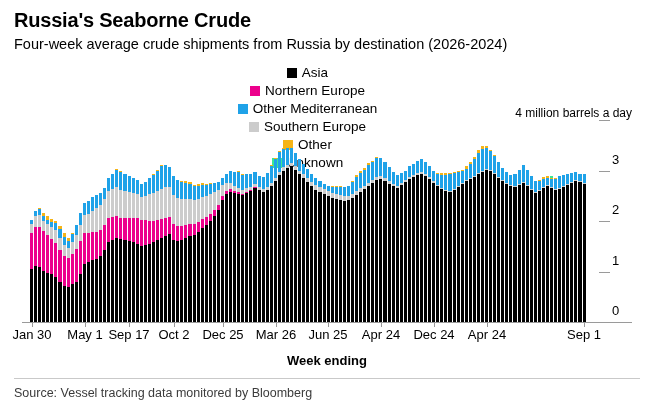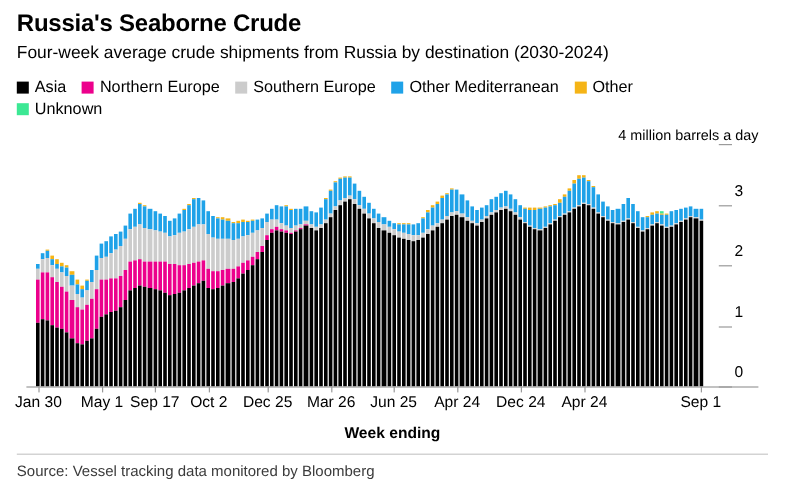--- a/index.html
+++ b/index.html
@@ -51,20 +51,21 @@
   .legend {
     position: absolute;
     left: 14px;
     top: 64px;
     right: 8px;
     display: flex;
     flex-wrap: wrap;
     align-items: center;
     gap: 0px;
     max-width: 600px;
+    flex-direction: column;
   }
   .legend-item {
     display: inline-flex;
     align-items: center;
     margin-right: 13px;
     line-height: 18px;
     white-space: nowrap;
   }
   .legend-swatch {
     width: 10px;
@@ -195,39 +196,39 @@
     color: #3b3b3b;
   }
 </style>
 </head>
 <body>
 
 <div class="page">
 
   <div class="header">
     <div class="chart-title">Russia's Seaborne Crude</div>
-    <div class="chart-subtitle">Four-week average crude shipments from Russia by destination (2030-2024)</div>
+    <div class="chart-subtitle">Four-week average crude shipments from Russia by destination (2026-2024)</div>
   </div>
 
   <div class="legend" id="legend">
       <div class="legend-item">
         <span class="legend-swatch" style="background: rgb(0, 0, 0);"></span>
         <span class="legend-label">Asia</span>
       </div>
       <div class="legend-item">
         <span class="legend-swatch" style="background: rgb(236, 0, 140);"></span>
         <span class="legend-label">Northern Europe</span>
       </div>
       <div class="legend-item">
+        <span class="legend-swatch" style="background: rgb(31, 162, 232);"></span>
+        <span class="legend-label">Other Mediterranean</span>
+      </div>
+      <div class="legend-item">
         <span class="legend-swatch" style="background: rgb(204, 204, 204);"></span>
         <span class="legend-label">Southern Europe</span>
-      </div>
-      <div class="legend-item">
-        <span class="legend-swatch" style="background: rgb(31, 162, 232);"></span>
-        <span class="legend-label">Other Mediterranean</span>
       </div>
       <div class="legend-item">
         <span class="legend-swatch" style="background: rgb(245, 180, 22);"></span>
         <span class="legend-label">Other</span>
       </div>
       <div class="legend-item">
         <span class="legend-swatch" style="background: rgb(60, 232, 148);"></span>
         <span class="legend-label">Unknown</span>
       </div>
     </div>

